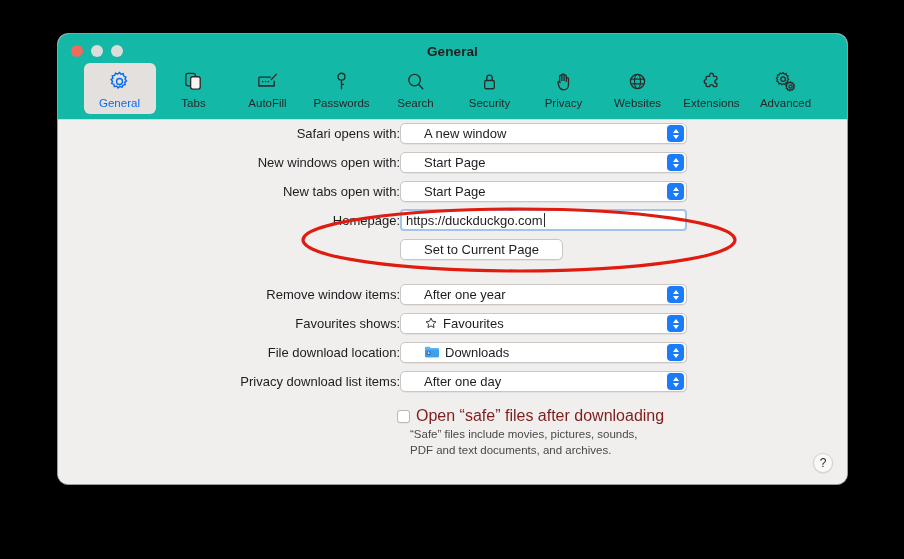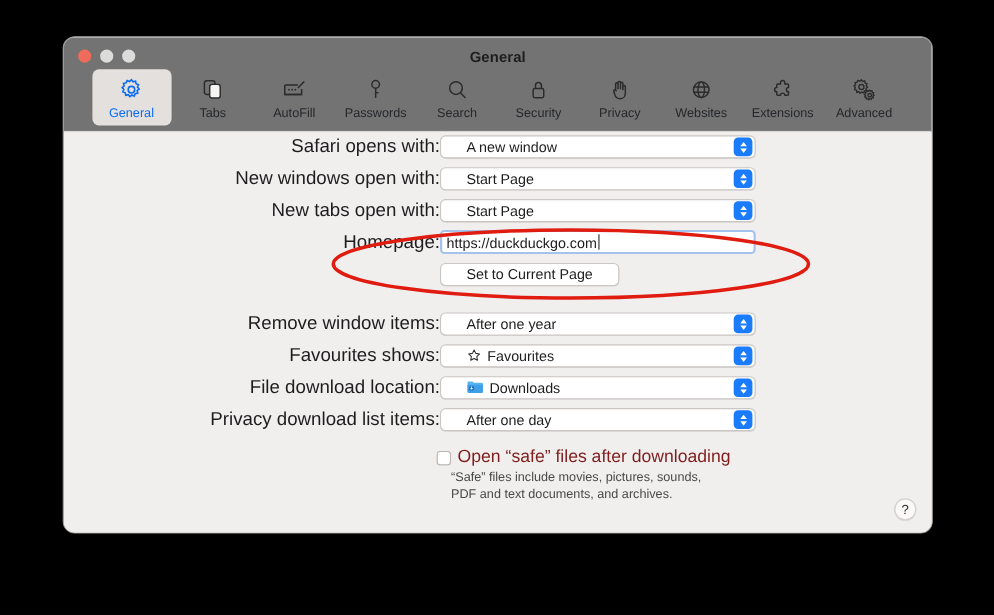--- a/index.html
+++ b/index.html
@@ -19,21 +19,21 @@
     border-radius: 11px;
     border: 1px solid #9d9b99;
     box-shadow: 0 14px 34px rgba(0,0,0,0.55);
     overflow: hidden;
   }
 
   
   .titlebar {
     position: relative;
     height: 86px;
-    background: #737373;
+    background: #14b8a6;
     border-bottom: 1px solid #d8d5d2;
   }
   .lights { position: absolute; left: 13px; top: 11px; display: flex; gap: 8px; }
   .light { width: 12px; height: 12px; border-radius: 50%; }
   .light.close  { background: #ef6b5c; }
   .light.min    { background: #dcdcda; }
   .light.max    { background: #dcdcda; }
   .win-title {
     position: absolute; left: 0; right: 0; top: 10px;
     text-align: center;
@@ -71,21 +71,21 @@
   .row {
     position: absolute;
     left: 0; width: 100%;
     height: 22px;
     display: flex; align-items: center;
   }
   .label {
     width: 342px;
     text-align: right;
     padding-right: 0;
-    font-size: 17px; color: #1d1d1f;
+    font-size: 13px; color: #1d1d1f;
     white-space: nowrap;
   }
 
   
   .popup {
     position: relative;
     width: 287px; height: 21px;
     background: #ffffff;
     border: 1px solid #c9c6c3;
     border-radius: 5px;

